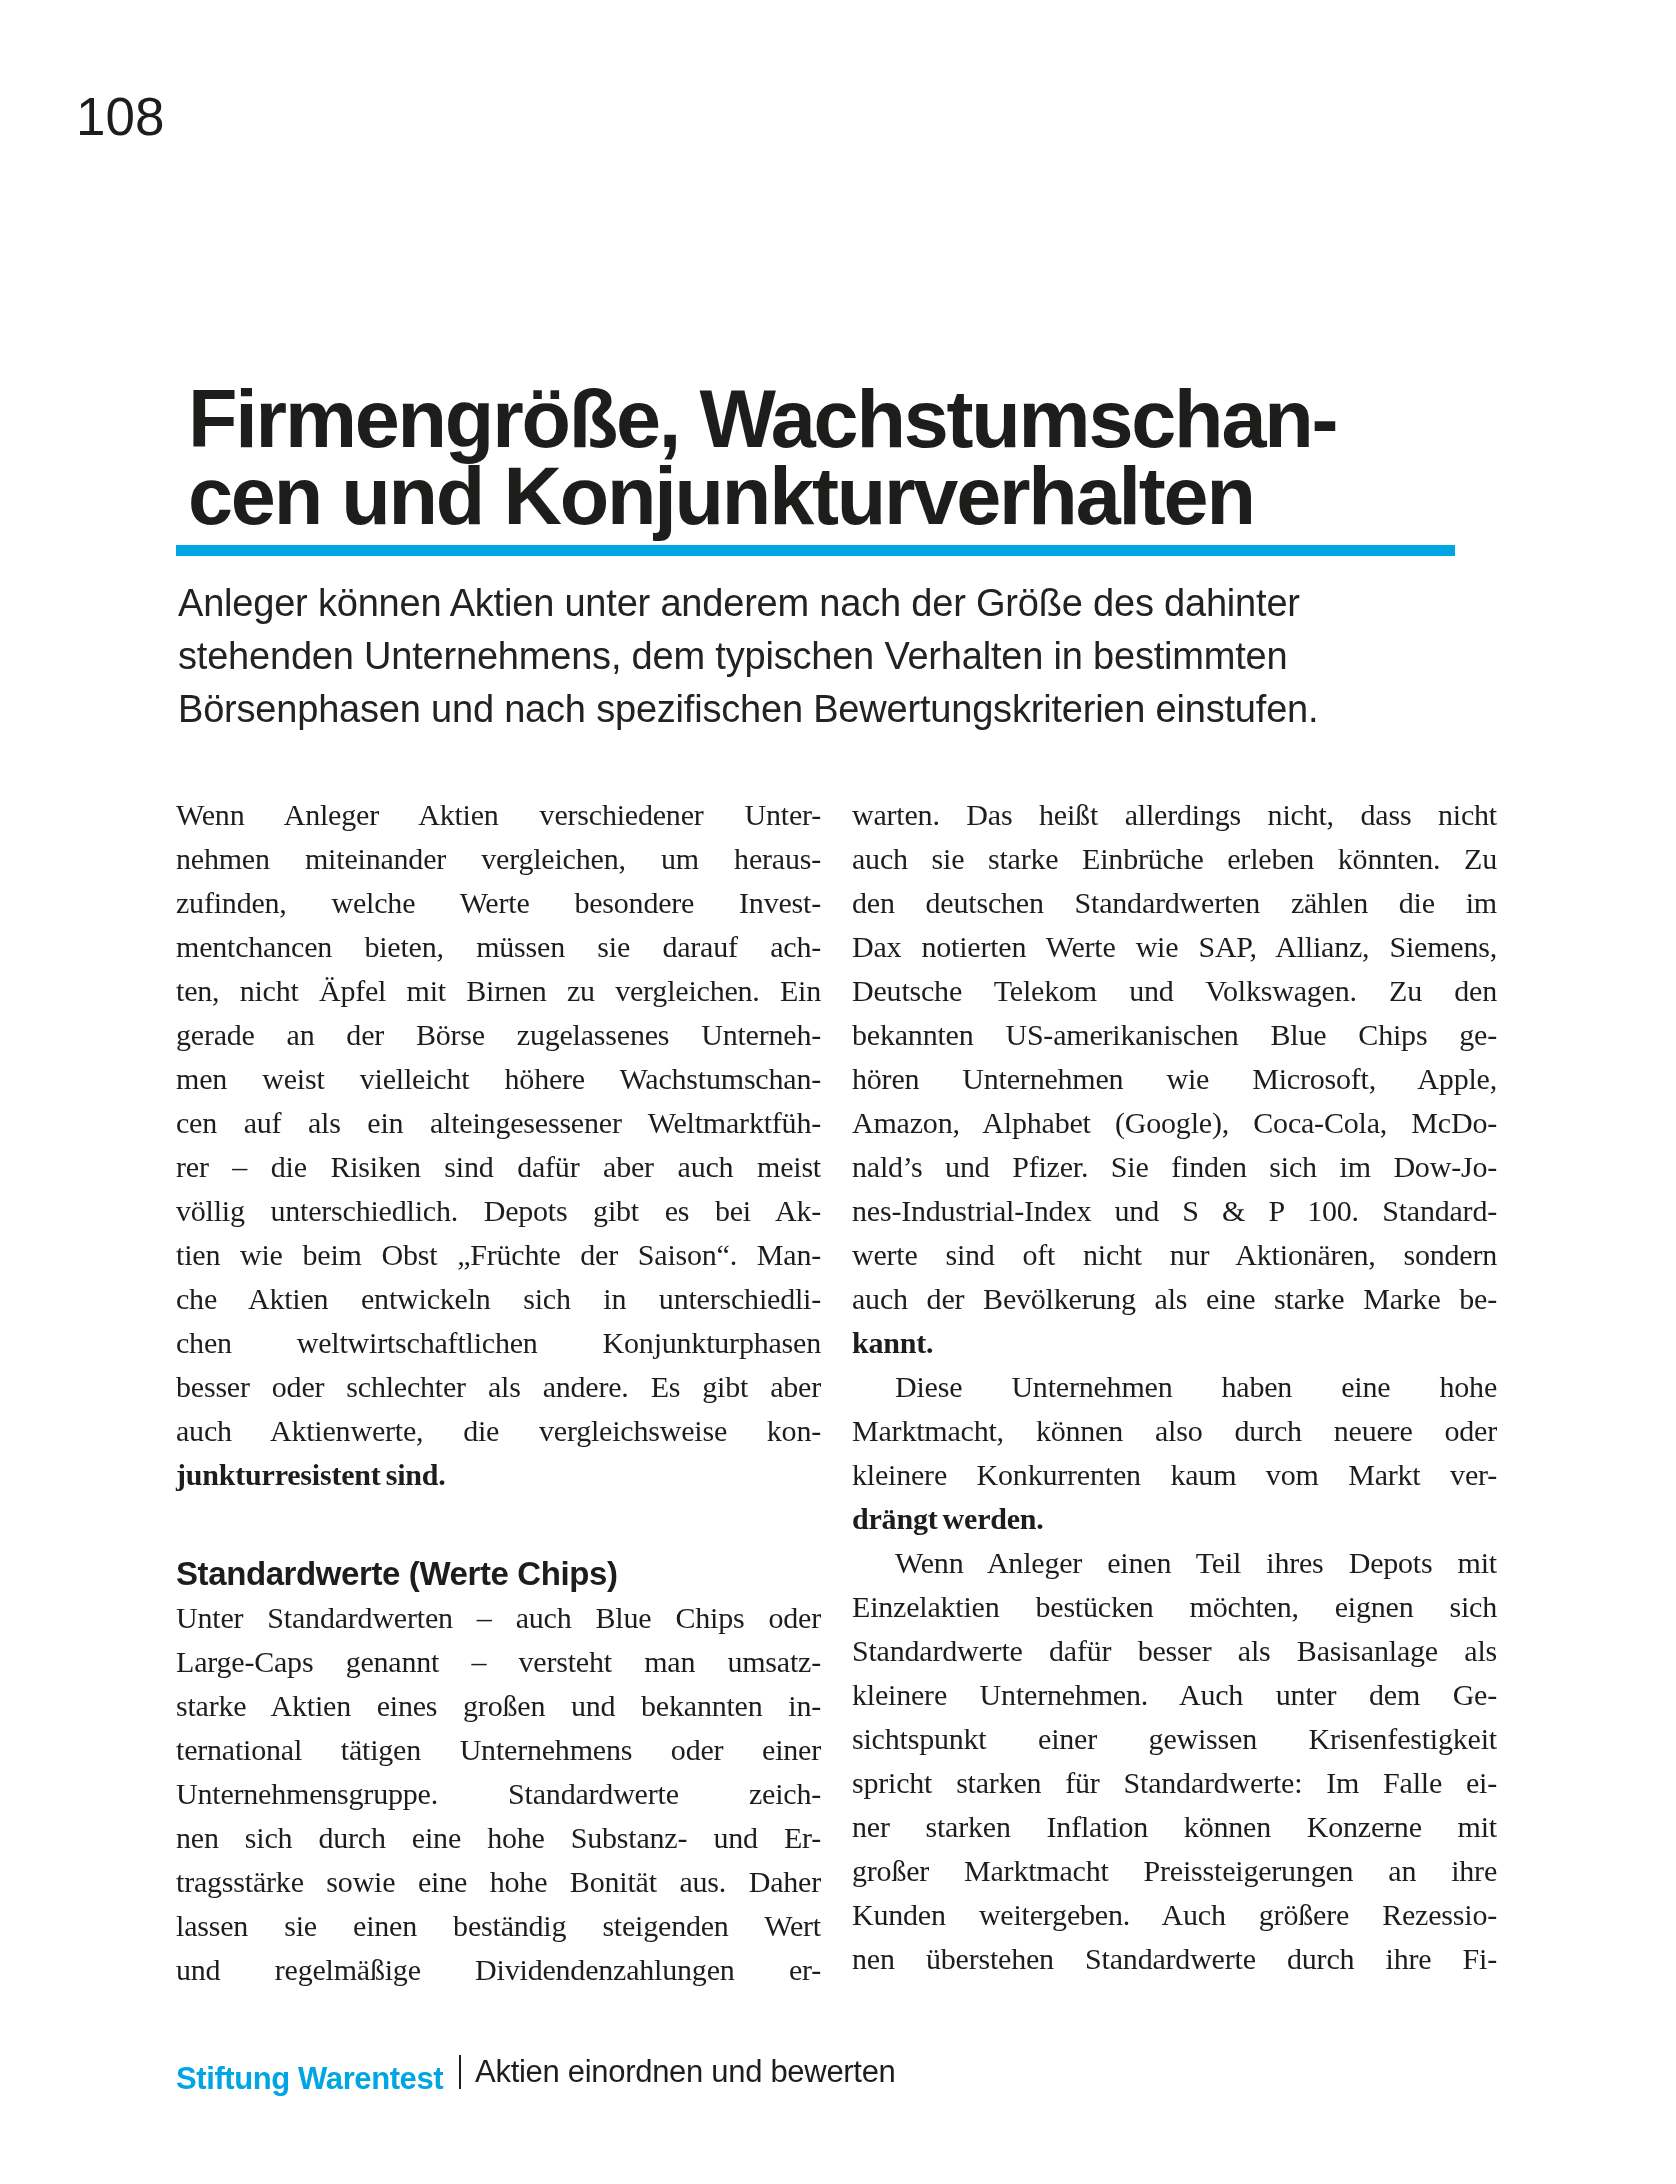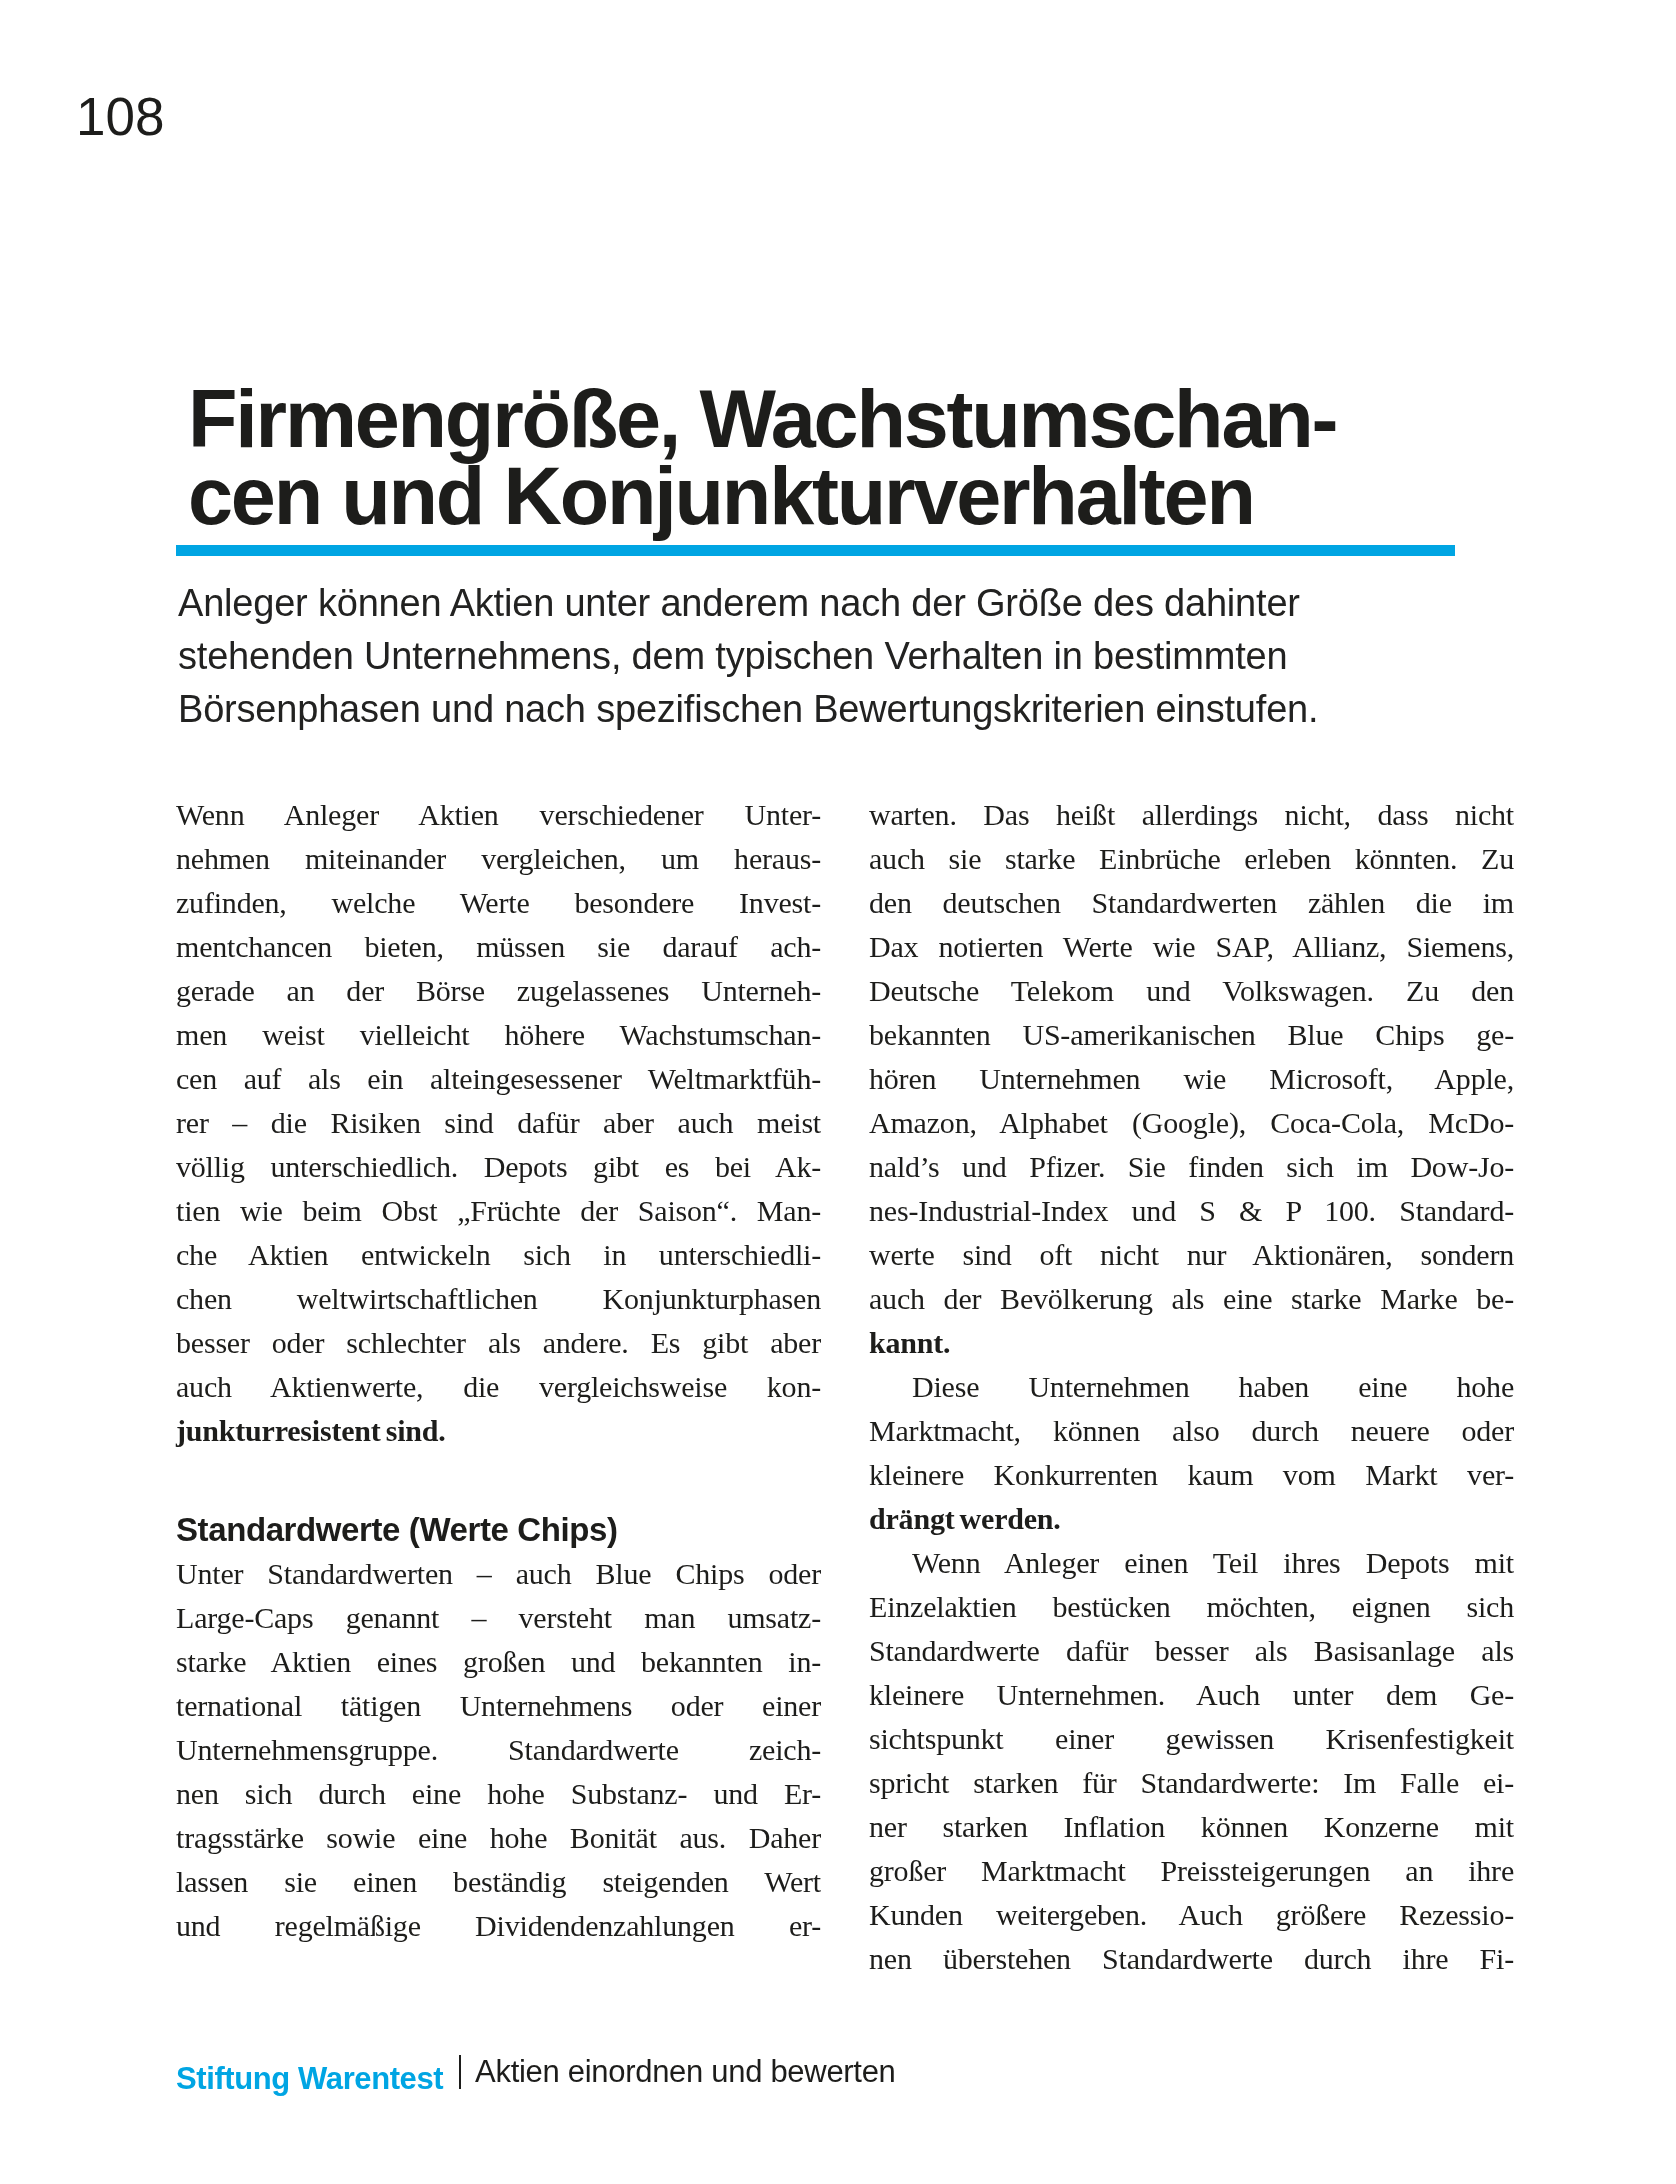--- a/index.html
+++ b/index.html
@@ -18,21 +18,21 @@
   }
   .accent-rule{
     position:absolute;left:176px;top:545px;width:1279px;height:11.2px;
   }
   .lead{
     position:absolute;left:178px;top:577px;
     font-size:38px;line-height:53px;font-weight:400;letter-spacing:-0.2px;color:#222221;
   }
   .columns{
     position:absolute;left:176px;top:793px;width:1323px;
-    display:flex;column-gap:48px;
+    display:flex;column-gap:31px;
     font-family:"Liberation Serif",serif;
     font-size:30px;line-height:44px;color:#1D1D1B;
     letter-spacing:-0.2px;word-spacing:-2.2px;
   }
   .col{width:645px;flex:0 0 645px;}
   .line{text-align:justify;text-align-last:justify;white-space:normal;}
   .line.end{text-align-last:left;font-weight:bold;}
   .line.ind{text-indent:43px;}
   .subheading{
     font-family:"Liberation Sans",sans-serif;
@@ -70,20 +70,21 @@
     <div>Börsenphasen und nach spezifischen Bewertungskriterien einstufen.</div>
   </div>
 
   <div class="columns">
     <div class="col">
         <div class="para">
           <div class="line">Wenn Anleger Aktien verschiedener Unter-</div>
           <div class="line">nehmen miteinander vergleichen, um heraus-</div>
           <div class="line">zufinden, welche Werte besondere Invest-</div>
           <div class="line">mentchancen bieten, müssen sie darauf ach-</div>
+          <div class="line">ten, nicht Äpfel mit Birnen zu vergleichen. Ein</div>
           <div class="line">gerade an der Börse zugelassenes Unterneh-</div>
           <div class="line">men weist vielleicht höhere Wachstumschan-</div>
           <div class="line">cen auf als ein alteingesessener Weltmarktfüh-</div>
           <div class="line">rer – die Risiken sind dafür aber auch meist</div>
           <div class="line">völlig unterschiedlich. Depots gibt es bei Ak-</div>
           <div class="line">tien wie beim Obst „Früchte der Saison“. Man-</div>
           <div class="line">che Aktien entwickeln sich in unterschiedli-</div>
           <div class="line">chen weltwirtschaftlichen Konjunkturphasen</div>
           <div class="line">besser oder schlechter als andere. Es gibt aber</div>
           <div class="line">auch Aktienwerte, die vergleichsweise kon-</div>

